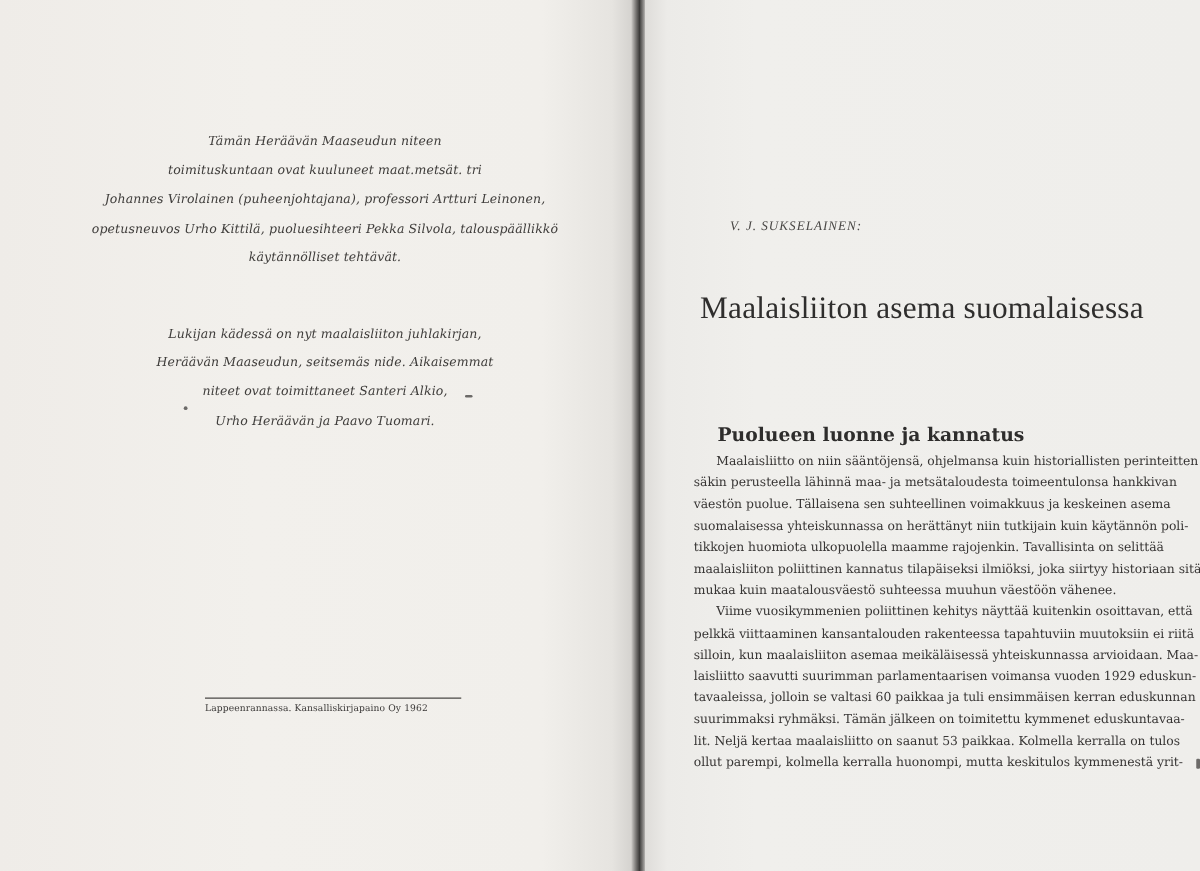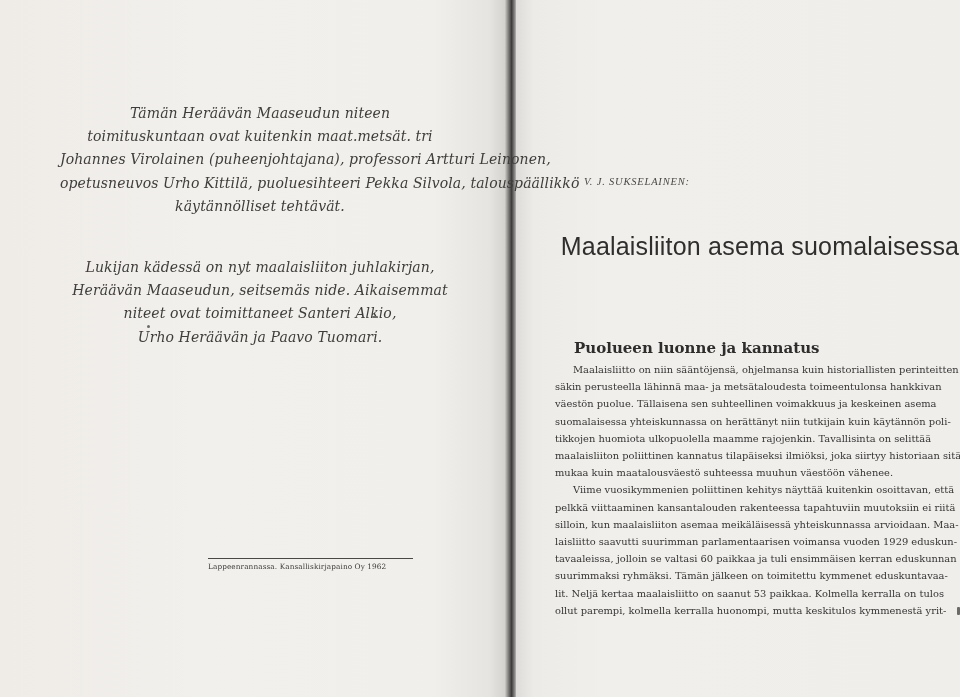--- a/index.html
+++ b/index.html
@@ -39,42 +39,41 @@
     }
 
     
     .left-block {
       position: absolute;
       left: 60px;
       width: 400px;
       text-align: center;
       font-family: "DejaVu Serif", serif;
       font-style: italic;
-      font-size: 14px;
+      font-size: 10px;
       color: #3f3d3b;
       line-height: 23.2px;
       letter-spacing: 0.1px;
     }
     .credits { top: 102px; }
     .intro { top: 256px; }
     .left-block .ln { display: block; white-space: nowrap; }
 
     .imprint {
       position: absolute;
       left: 164px;
       top: 558px;
       width: 205px;
       border-top: 1px solid #4a4846;
       padding-top: 3px;
       font-family: "DejaVu Serif", serif;
       font-size: 7.3px;
       color: #3b3938;
       white-space: nowrap;
       letter-spacing: 0.1px;
-      margin-left: 44px;
     }
     .speck {
       position: absolute;
       background: #6c6a68;
       border-radius: 50%;
     }
 
     
     .author {
       position: absolute;
@@ -84,22 +83,22 @@
       font-style: italic;
       font-size: 10.5px;
       letter-spacing: 0.8px;
       color: #4a4846;
     }
     .title {
       position: absolute;
       left: 560px;
       width: 400px;
       top: 230px;
-      text-align: center;
-      font-family: Liberation Sans, sans-serif;
+      text-align: left;
+      font-family: Liberation Serif, serif;
       font-size: 25px;
       line-height: 33px;
       color: #2f2e2d;
       letter-spacing: 0.2px;
     }
     .title .ln { display: block; white-space: nowrap; }
     .section-heading {
       position: absolute;
       left: 574px;
       top: 339px;
@@ -125,21 +124,21 @@
 <body>
 
 <div class="spread">
 
   <div class="page-left"></div>
   <div class="gutter"></div>
   <div class="page-right"></div>
 
   <div class="left-block credits">
     <span class="ln">Tämän Heräävän Maaseudun niteen</span>
-    <span class="ln">toimituskuntaan ovat kuitenkin maat.metsät. tri</span>
+    <span class="ln">toimituskuntaan ovat kuuluneet maat.metsät. tri</span>
     <span class="ln">Johannes Virolainen (puheenjohtajana), professori Artturi Leinonen,</span>
     <span class="ln">opetusneuvos Urho Kittilä, puoluesihteeri Pekka Silvola, talouspäällikkö</span>
     <span class="ln">käytännölliset tehtävät.</span>
   </div>
 
   <div class="left-block intro">
     <span class="ln">Lukijan kädessä on nyt maalaisliiton juhlakirjan,</span>
     <span class="ln">Heräävän Maaseudun, seitsemäs nide. Aikaisemmat</span>
     <span class="ln">niteet ovat toimittaneet Santeri Alkio,</span>
     <span class="ln">Urho Heräävän ja Paavo Tuomari.</span>

